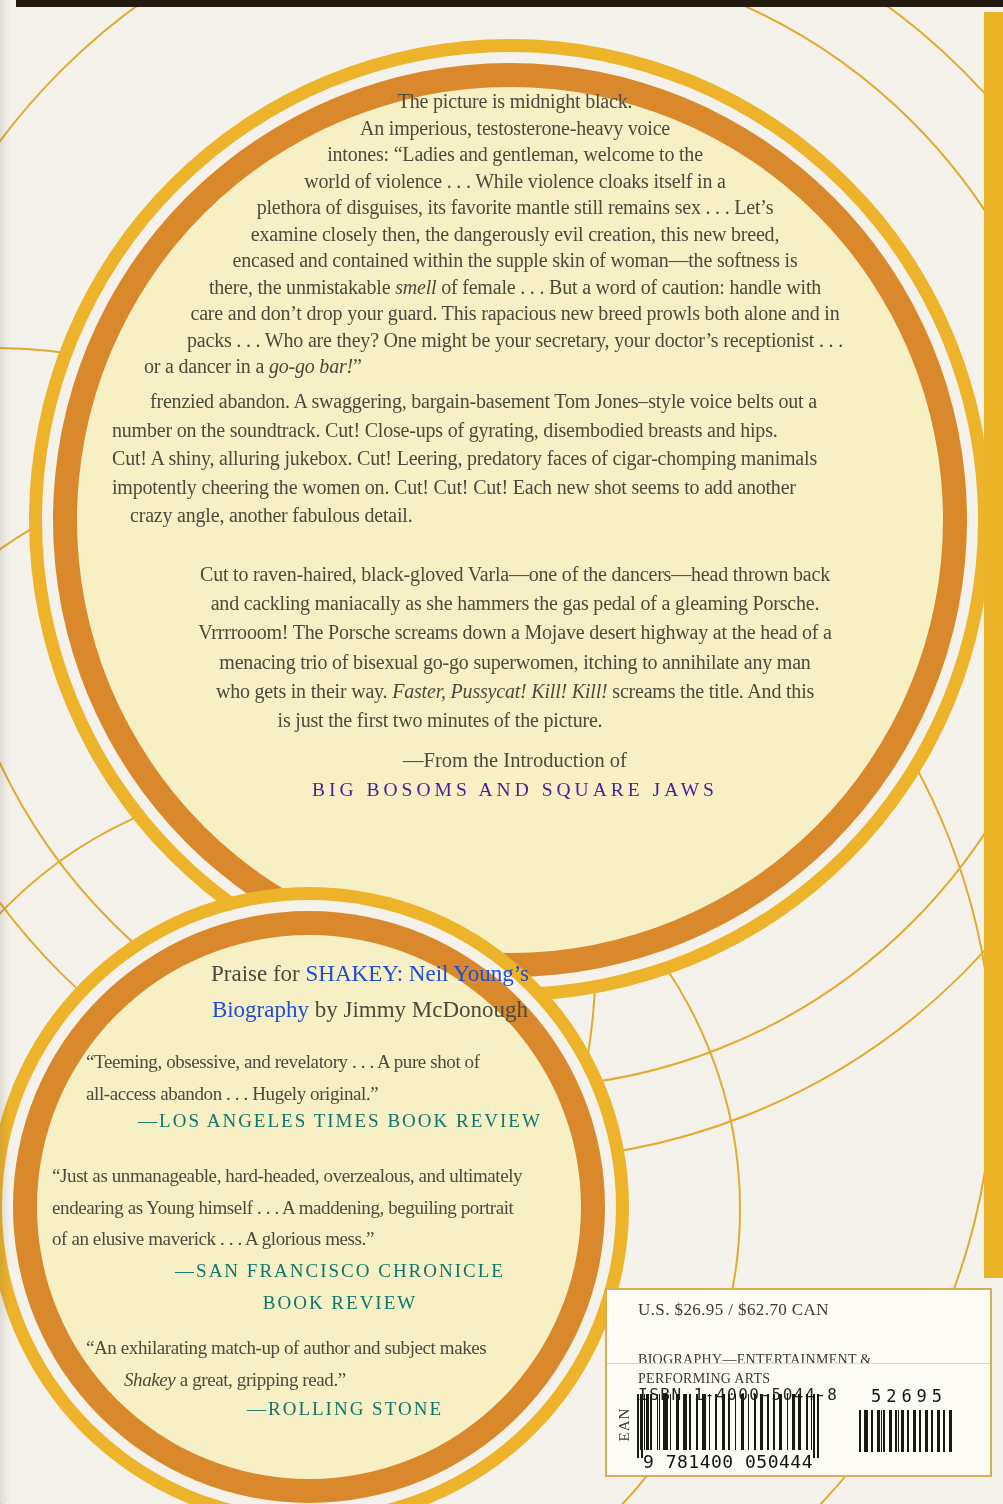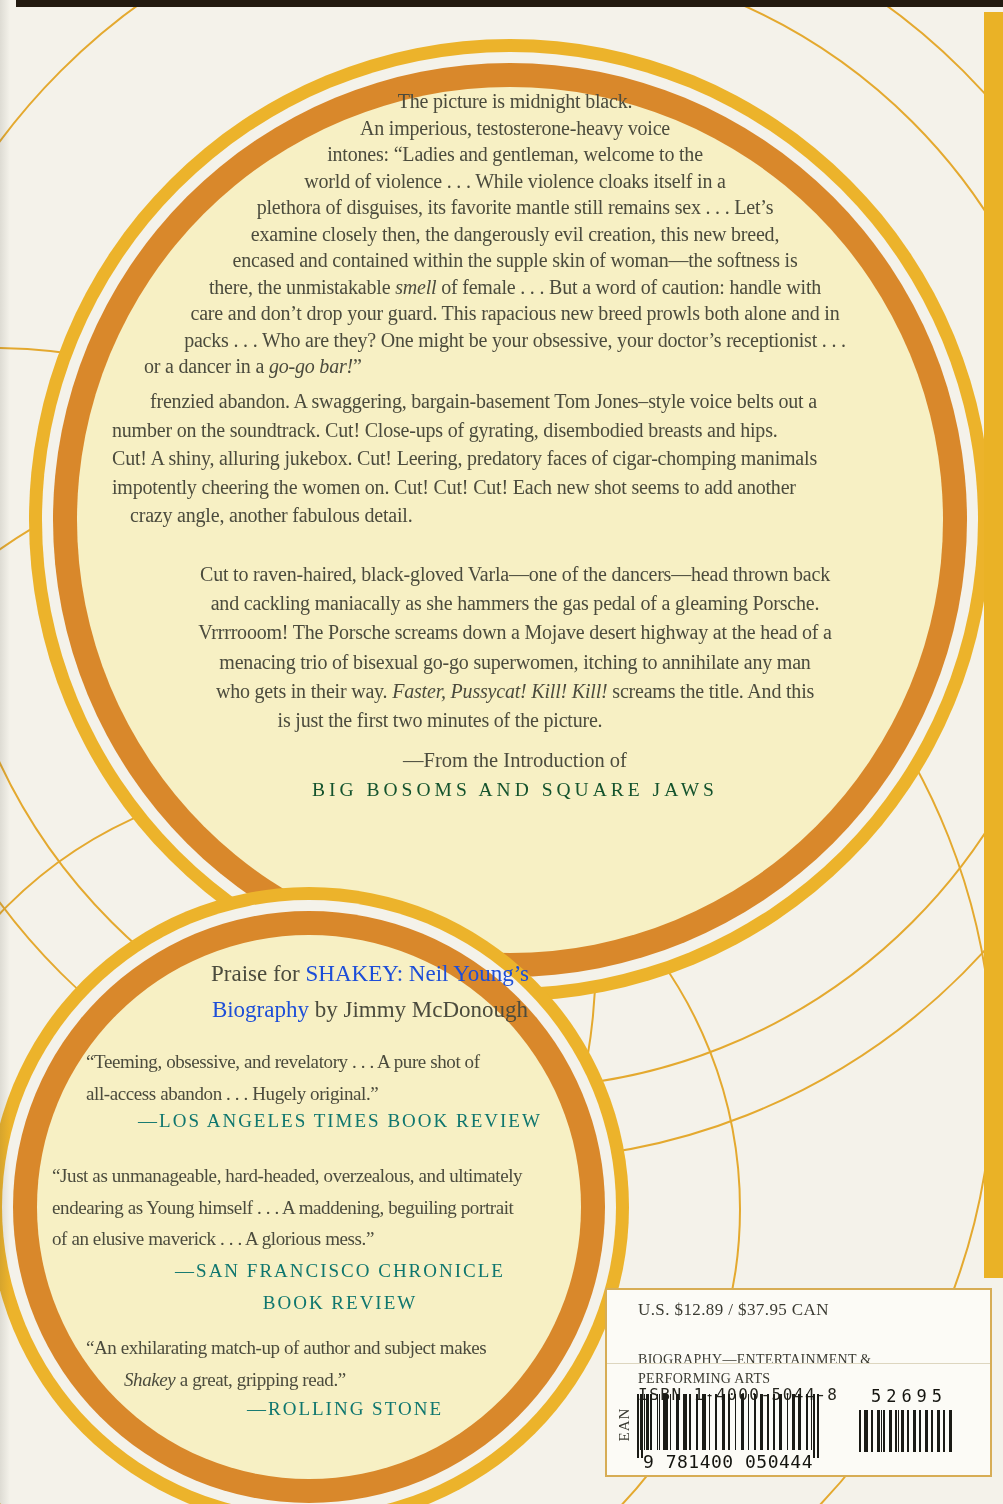--- a/index.html
+++ b/index.html
@@ -39,21 +39,21 @@
   #p2{left:112px;top:387px;width:830px;font-size:20px;line-height:28.6px;letter-spacing:-0.2px;}
   #p2 .ln:first-child{text-indent:38px;}
   #p2 .ln:last-child{padding-left:18px;}
 
   #p3{left:82px;top:560px;width:866px;font-size:20px;line-height:29.2px;letter-spacing:-0.2px;}
   #p3 .ln{text-align:center;}
   #p3 .ln:last-child{padding-right:150px;}
 
   #attrib1{left:115px;top:749px;width:800px;text-align:center;font-size:20.5px;}
   #booktitle{left:115px;top:779px;width:800px;text-align:center;font-size:19.5px;
-    letter-spacing:4px;color:#14532d;}
+    letter-spacing:4px;color:#4c1d95;}
 
   #praise-head{left:60px;top:956px;width:620px;text-align:center;font-size:23px;line-height:36px;}
   .green{color:#1d4ed8;}
 
   .quote{font-size:19px;line-height:32px;letter-spacing:-0.4px;}
   .source{font-size:19px;letter-spacing:2px;color:#0f766e;}
   #q1{left:86px;top:1046px;}
   #q1-src{left:60px;top:1110px;width:560px;text-align:center;}
   #q2{left:52px;top:1160px;line-height:31.5px;}
   #q2-src{left:40px;top:1255px;width:600px;text-align:center;line-height:32px;}
@@ -110,21 +110,21 @@
   <div class="txt" id="p1">
       <div class="ln">The picture is midnight black.</div>
       <div class="ln">An imperious, testosterone-heavy voice</div>
       <div class="ln">intones: “Ladies and gentleman, welcome to the</div>
       <div class="ln">world of violence . . . While violence cloaks itself in a</div>
       <div class="ln">plethora of disguises, its favorite mantle still remains sex . . . Let’s</div>
       <div class="ln">examine closely then, the dangerously evil creation, this new breed,</div>
       <div class="ln">encased and contained within the supple skin of woman—the softness is</div>
       <div class="ln">there, the unmistakable <i>smell</i> of female . . . But a word of caution: handle with</div>
       <div class="ln">care and don’t drop your guard. This rapacious new breed prowls both alone and in</div>
-      <div class="ln">packs . . . Who are they? One might be your obsessive, your doctor’s receptionist . . .</div>
+      <div class="ln">packs . . . Who are they? One might be your secretary, your doctor’s receptionist . . .</div>
       <div class="ln">or a dancer in a <i>go-go bar!</i>”</div>
     </div>
   <div class="txt" id="p2">
       <div class="ln">frenzied abandon. A swaggering, bargain-basement Tom Jones–style voice belts out a</div>
       <div class="ln">number on the soundtrack. Cut! Close-ups of gyrating, disembodied breasts and hips.</div>
       <div class="ln">Cut!  A shiny, alluring jukebox. Cut! Leering, predatory faces of cigar-chomping manimals</div>
       <div class="ln">impotently cheering the women on. Cut! Cut! Cut! Each new shot seems to add another</div>
       <div class="ln">crazy angle, another fabulous detail.</div>
     </div>
   <div class="txt" id="p3">
@@ -159,21 +159,21 @@
       <div class="ln">BOOK REVIEW</div>
     </div>
 
   <div class="txt quote" id="q3">
       <div class="ln">“An exhilarating match-up of author and subject makes</div>
       <div class="ln"><i>Shakey</i> a great, gripping read.”</div>
     </div>
   <div class="txt source" id="q3-src">—ROLLING STONE</div>
 
   <div id="barcode-box">
-    <div id="bc-price">U.S. $12.89 / $37.95 CAN</div>
+    <div id="bc-price">U.S. $26.95 / $62.70 CAN</div>
     <div id="bc-cat">
       <div class="ln">BIOGRAPHY—ENTERTAINMENT &amp;</div>
       <div class="ln">PERFORMING ARTS</div>
     </div>
     <div id="bc-rule"></div>
     <div id="bc-isbn">ISBN 1-4000-5044-8</div>
     <div id="bc-ean">EAN</div>
     <div id="bc-bars"></div>
     <div id="bc-digits">9 781400 050444</div>
     <div id="bc-addon-digits">52695</div>

